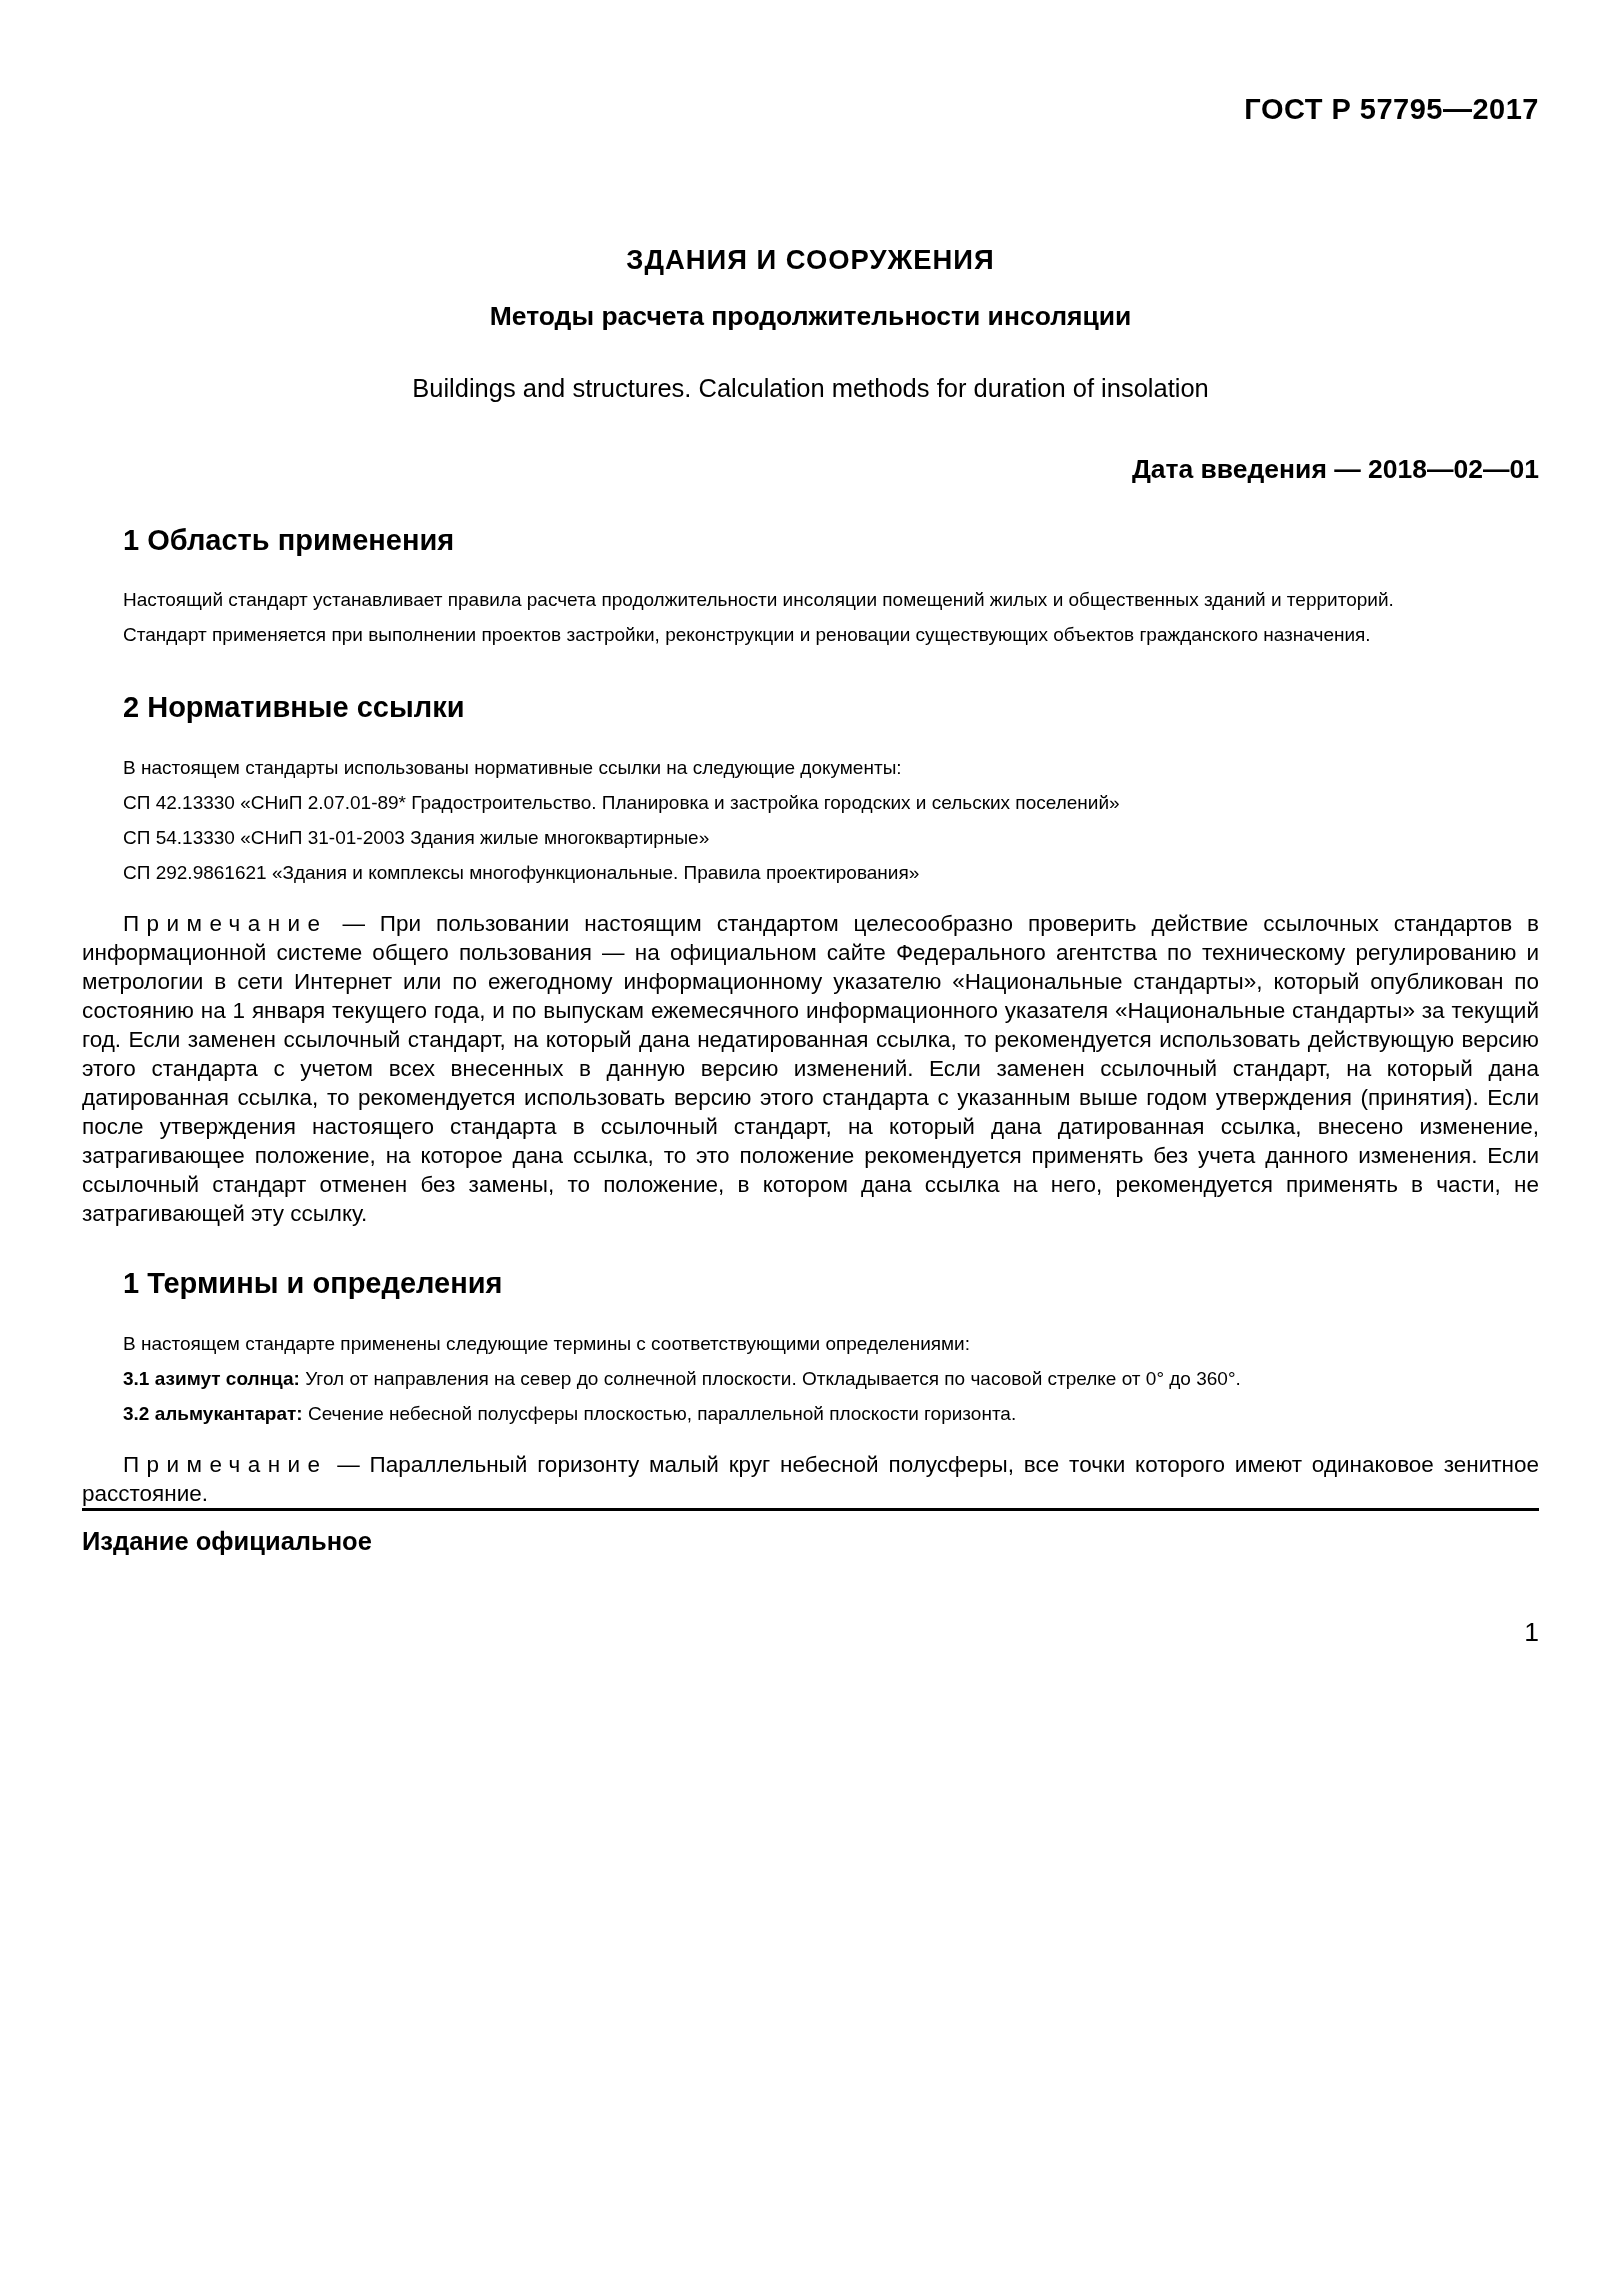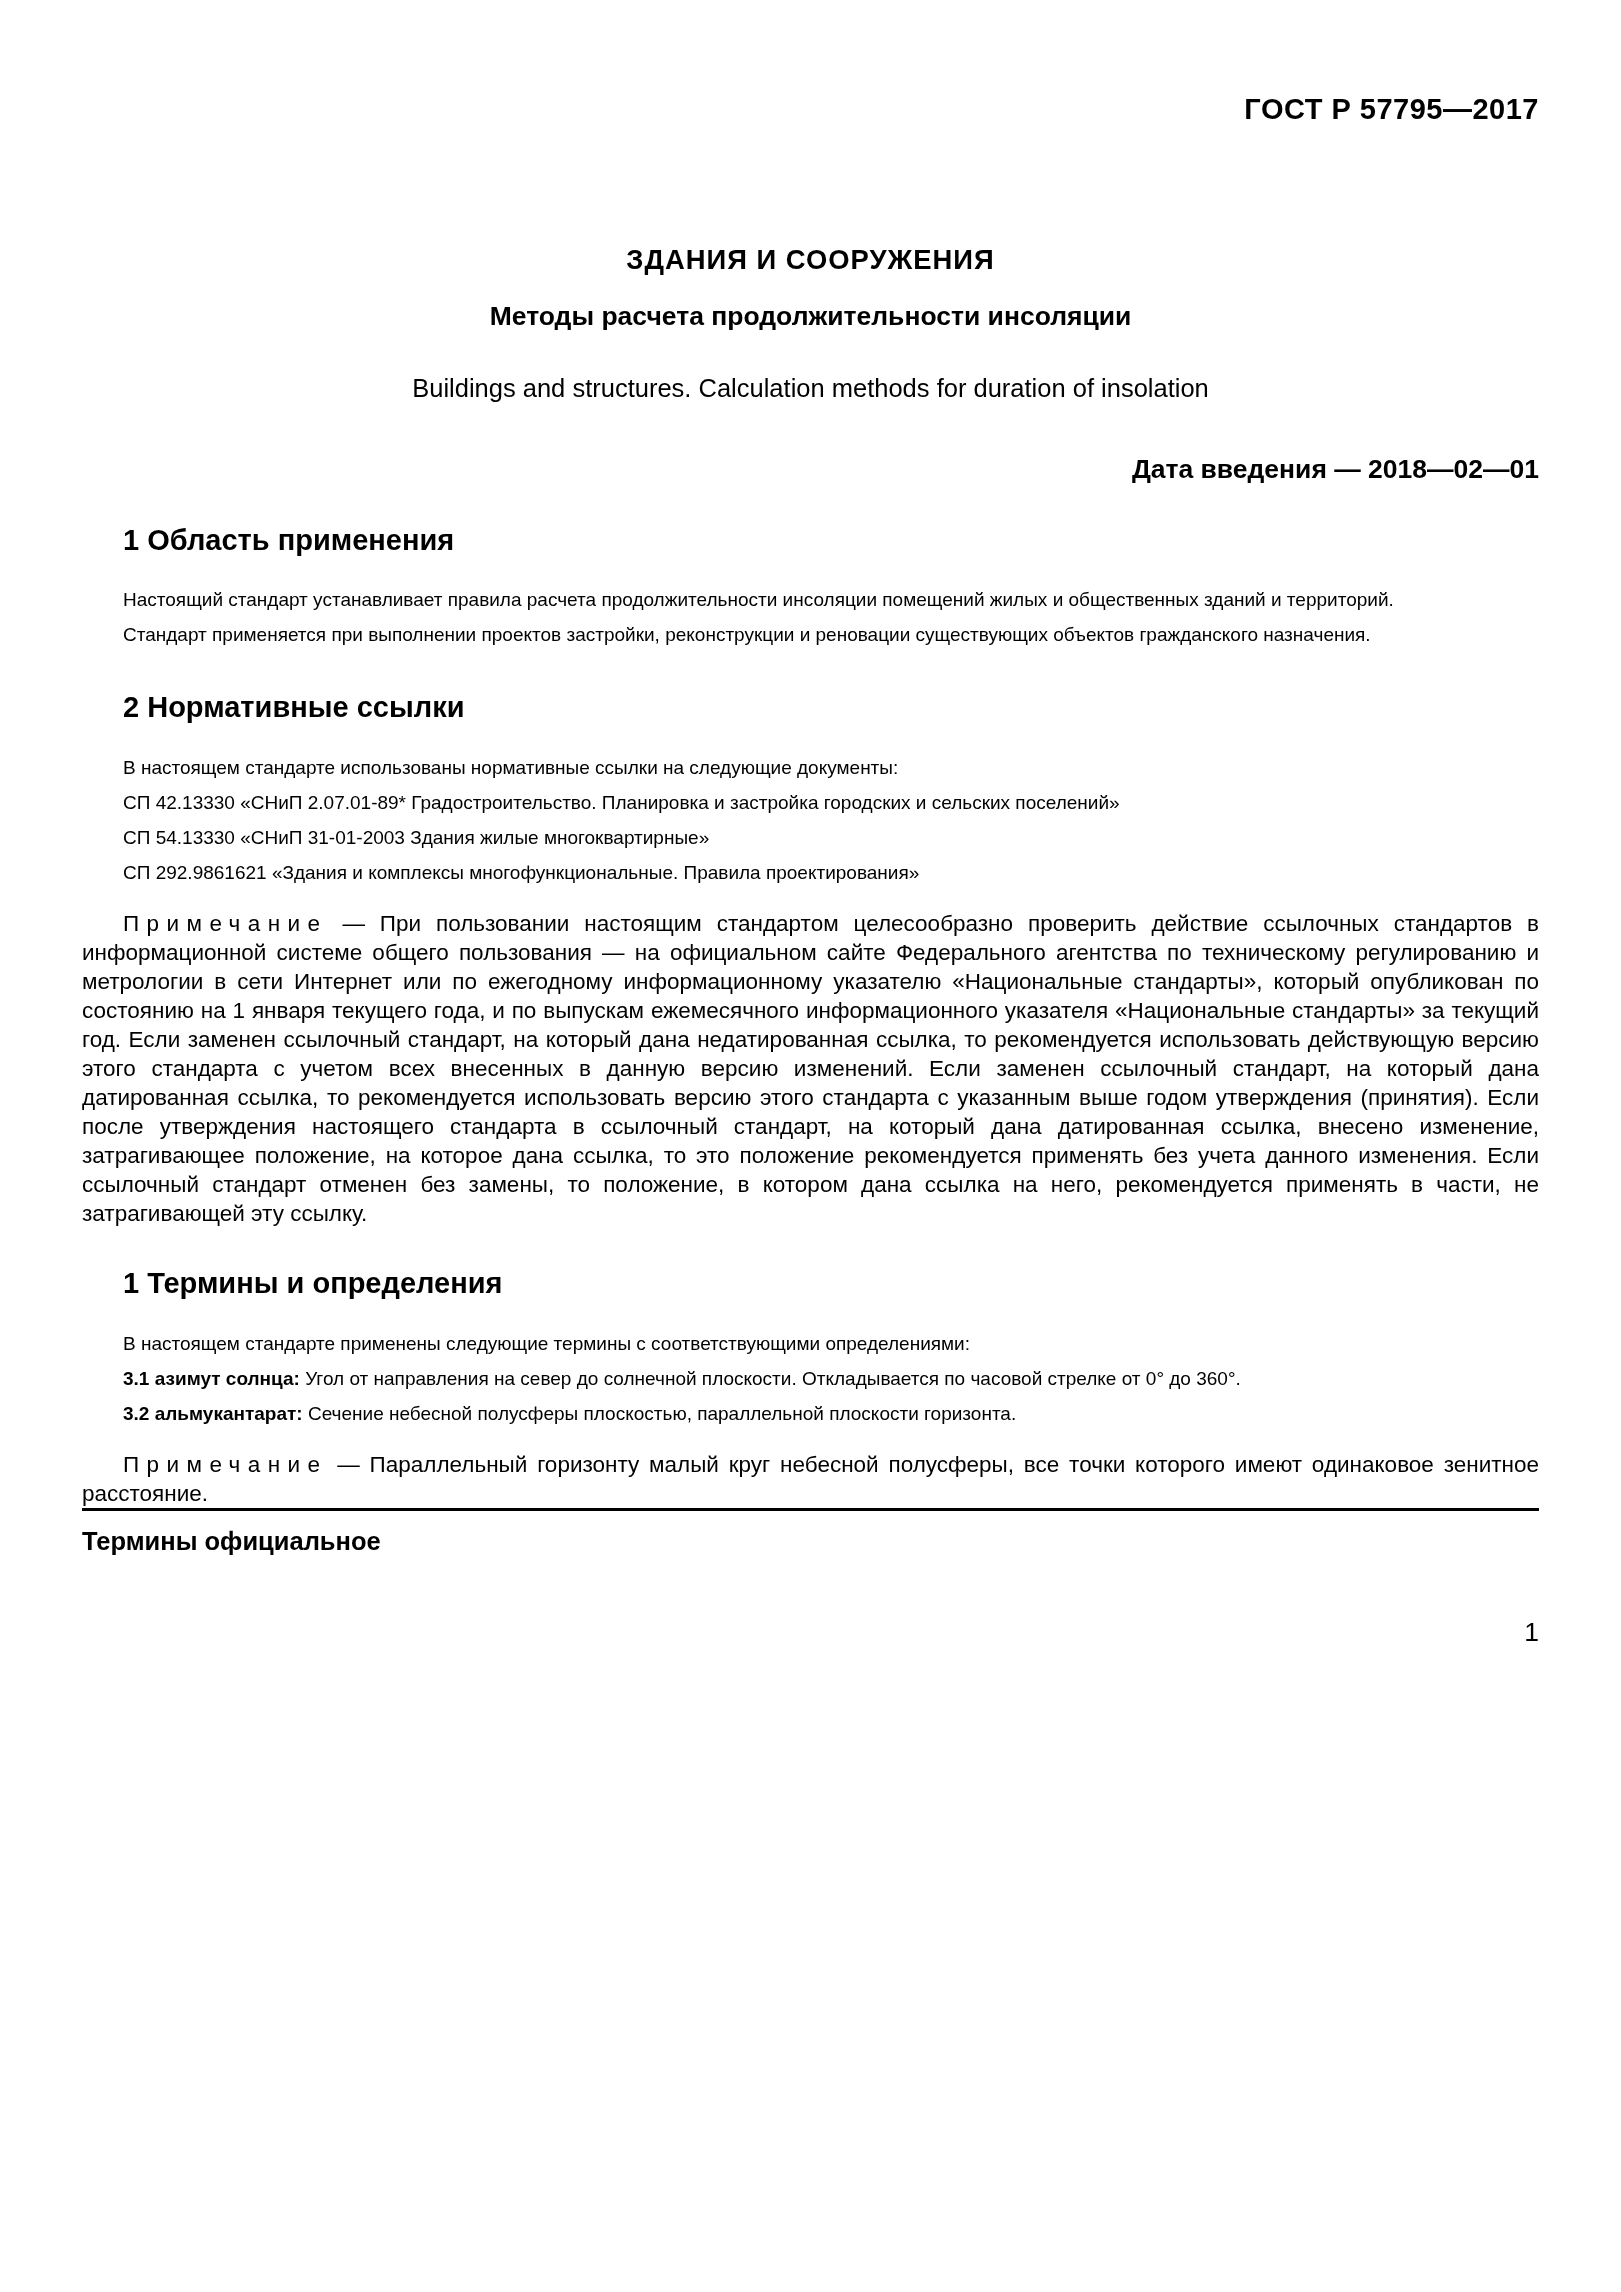--- a/index.html
+++ b/index.html
@@ -133,21 +133,21 @@
 
   <div class="intro-date">Дата введения — 2018—02—01</div>
 
   <div class="gap-lg"></div>
 
   <div class="section-heading">1 Область применения</div>
   <p class="body-p">Настоящий стандарт устанавливает правила расчета продолжительности инсоляции помещений жилых и общественных зданий и территорий.</p>
   <p class="body-p">Стандарт применяется при выполнении проектов застройки, реконструкции и реновации существующих объектов гражданского назначения.</p>
 
   <div class="section-heading">2 Нормативные ссылки</div>
-  <p class="body-p">В настоящем стандарте использованы нормативные ссылки на следующие документы:</p>
+  <p class="body-p">В настоящем стандарты использованы нормативные ссылки на следующие документы:</p>
   <p class="body-p">СП 42.13330 «СНиП 2.07.01-89* Градостроительство. Планировка и застройка городских и сельских поселений»</p>
   <p class="body-p">СП 54.13330 «СНиП 31-01-2003 Здания жилые многоквартирные»</p>
   <p class="body-p">СП 292.9861621 «Здания и комплексы многофункциональные. Правила проектирования»</p>
 
   <p class="note-p">
     <span class="spaced-label">Примечание</span>
     <span>— При пользовании настоящим стандартом целесообразно проверить действие ссылочных стандартов в информационной системе общего пользования — на официальном сайте Федерального агентства по техническому регулированию и метрологии в сети Интернет или по ежегодному информационному указателю «Национальные стандарты», который опубликован по состоянию на 1 января текущего года, и по выпускам ежемесячного информационного указателя «Национальные стандарты» за текущий год. Если заменен ссылочный стандарт, на который дана недатированная ссылка, то рекомендуется использовать действующую версию этого стандарта с учетом всех внесенных в данную версию изменений. Если заменен ссылочный стандарт, на который дана датированная ссылка, то рекомендуется использовать версию этого стандарта с указанным выше годом утверждения (принятия). Если после утверждения настоящего стандарта в ссылочный стандарт, на который дана датированная ссылка, внесено изменение, затрагивающее положение, на которое дана ссылка, то это положение рекомендуется применять без учета данного изменения. Если ссылочный стандарт отменен без замены, то положение, в котором дана ссылка на него, рекомендуется применять в части, не затрагивающей эту ссылку.</span>
   </p>
 
   <div class="section-heading">1 Термины и определения</div>
@@ -165,18 +165,18 @@
     <span>Сечение небесной полусферы плоскостью, параллельной плоскости горизонта.</span>
   </p>
 
   <p class="note-p">
     <span class="spaced-label">Примечание</span>
     <span>— Параллельный горизонту малый круг небесной полусферы, все точки которого имеют одинаковое зенитное расстояние.</span>
   </p>
 
   <div class="footer">
     <div class="rule-thin"></div>
-    <div class="footer-label">Термины официальное</div>
+    <div class="footer-label">Издание официальное</div>
     <div class="page-number">1</div>
   </div>
 
 </div>
 
 
 </body></html>

